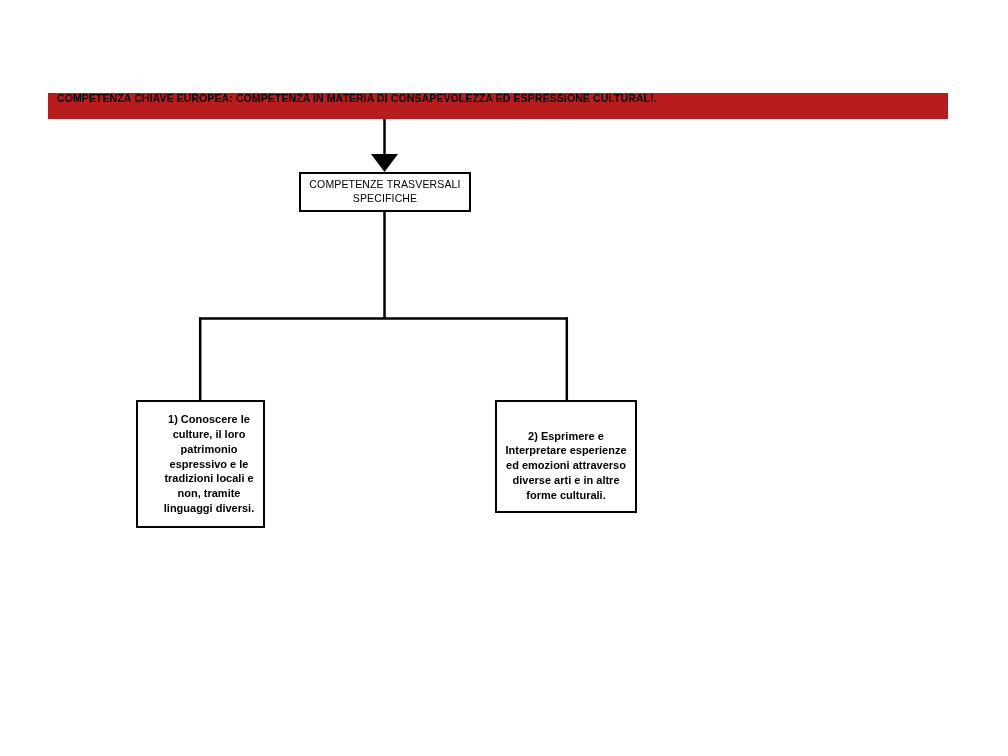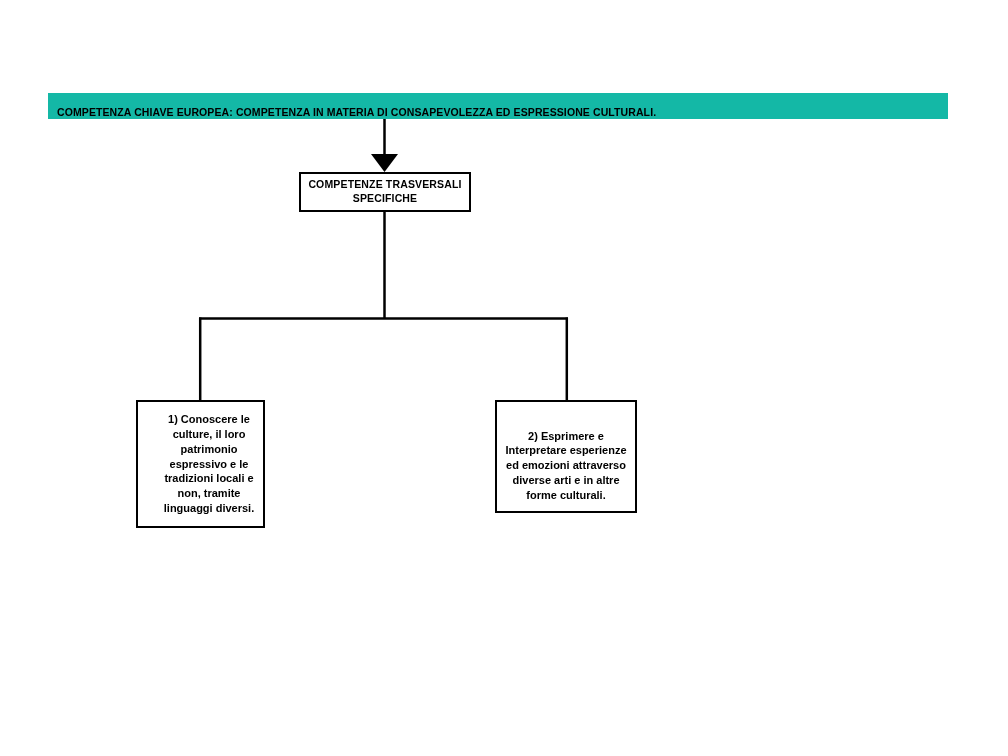--- a/index.html
+++ b/index.html
@@ -24,23 +24,23 @@
     height: 756px;
   }
 
   
   .header-band {
     position: absolute;
     left: 48px;
     top: 93px;
     width: 900px;
     height: 26px;
-    background: #14b8a6;
+    background: #b91c1c;
     display: flex;
-    align-items: flex-end;
+    align-items: flex-start;
     box-sizing: border-box;
     padding-left: 9px;
   }
   .header-band-text {
     font-size: 10.5px;
     font-weight: bold;
     letter-spacing: 0.1px;
     white-space: nowrap;
     color: #000000;
     line-height: 1.1;
@@ -66,21 +66,21 @@
   }
 
   
   #node-trasversali {
     left: 299px;
     top: 172px;
     width: 172px;
     height: 40px;
   }
   #node-trasversali .node-text {
-    font-weight: bold;
+    font-weight: normal;
     letter-spacing: 0.15px;
   }
 
   
   #node-conoscere {
     left: 136px;
     top: 400px;
     width: 129px;
     height: 128px;
     padding-left: 17px;

